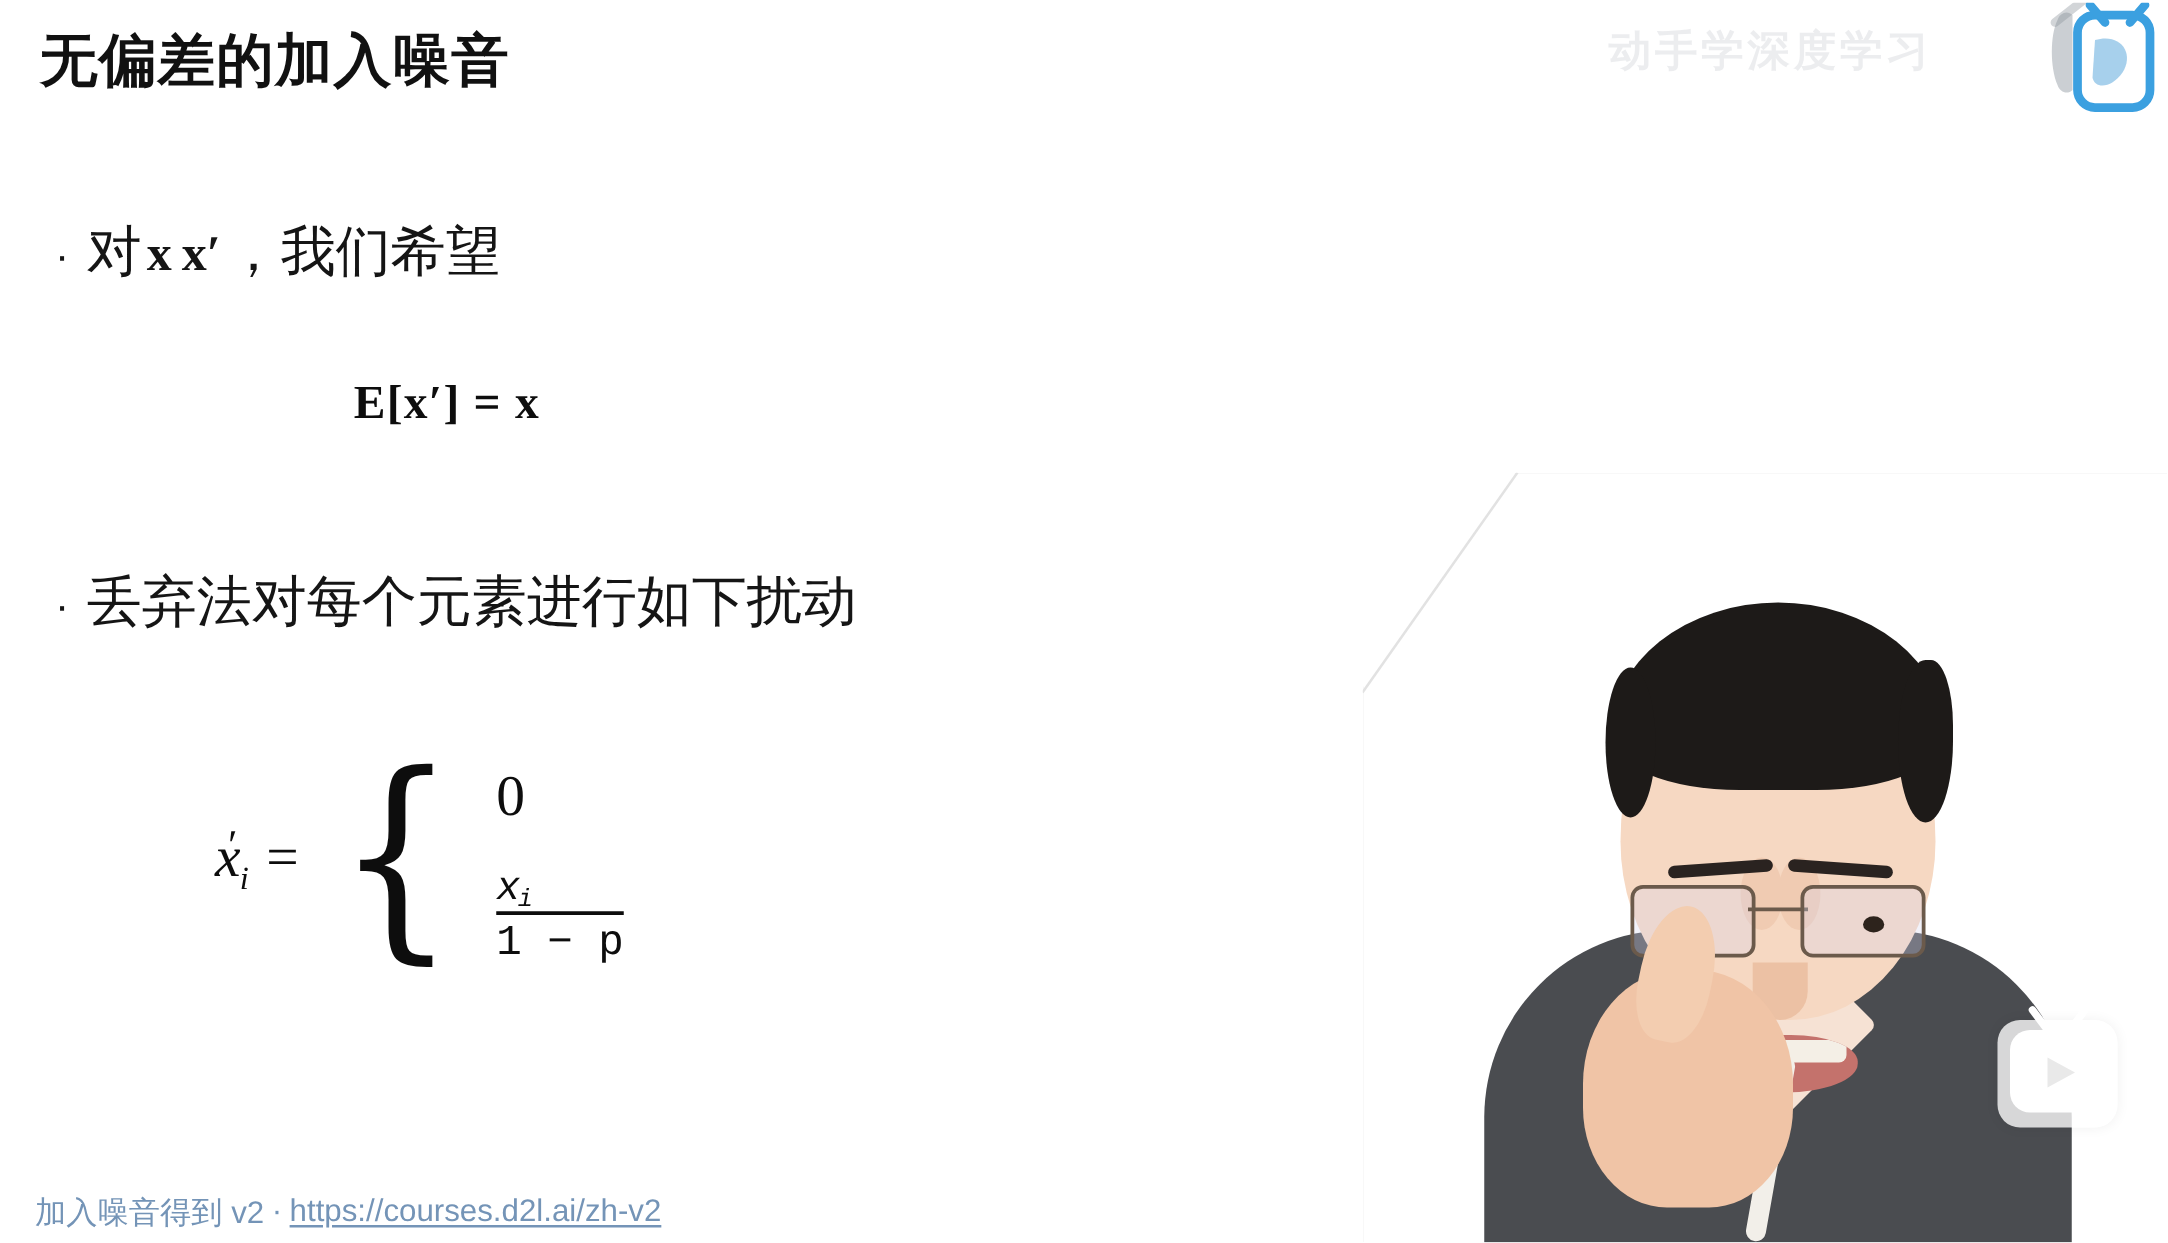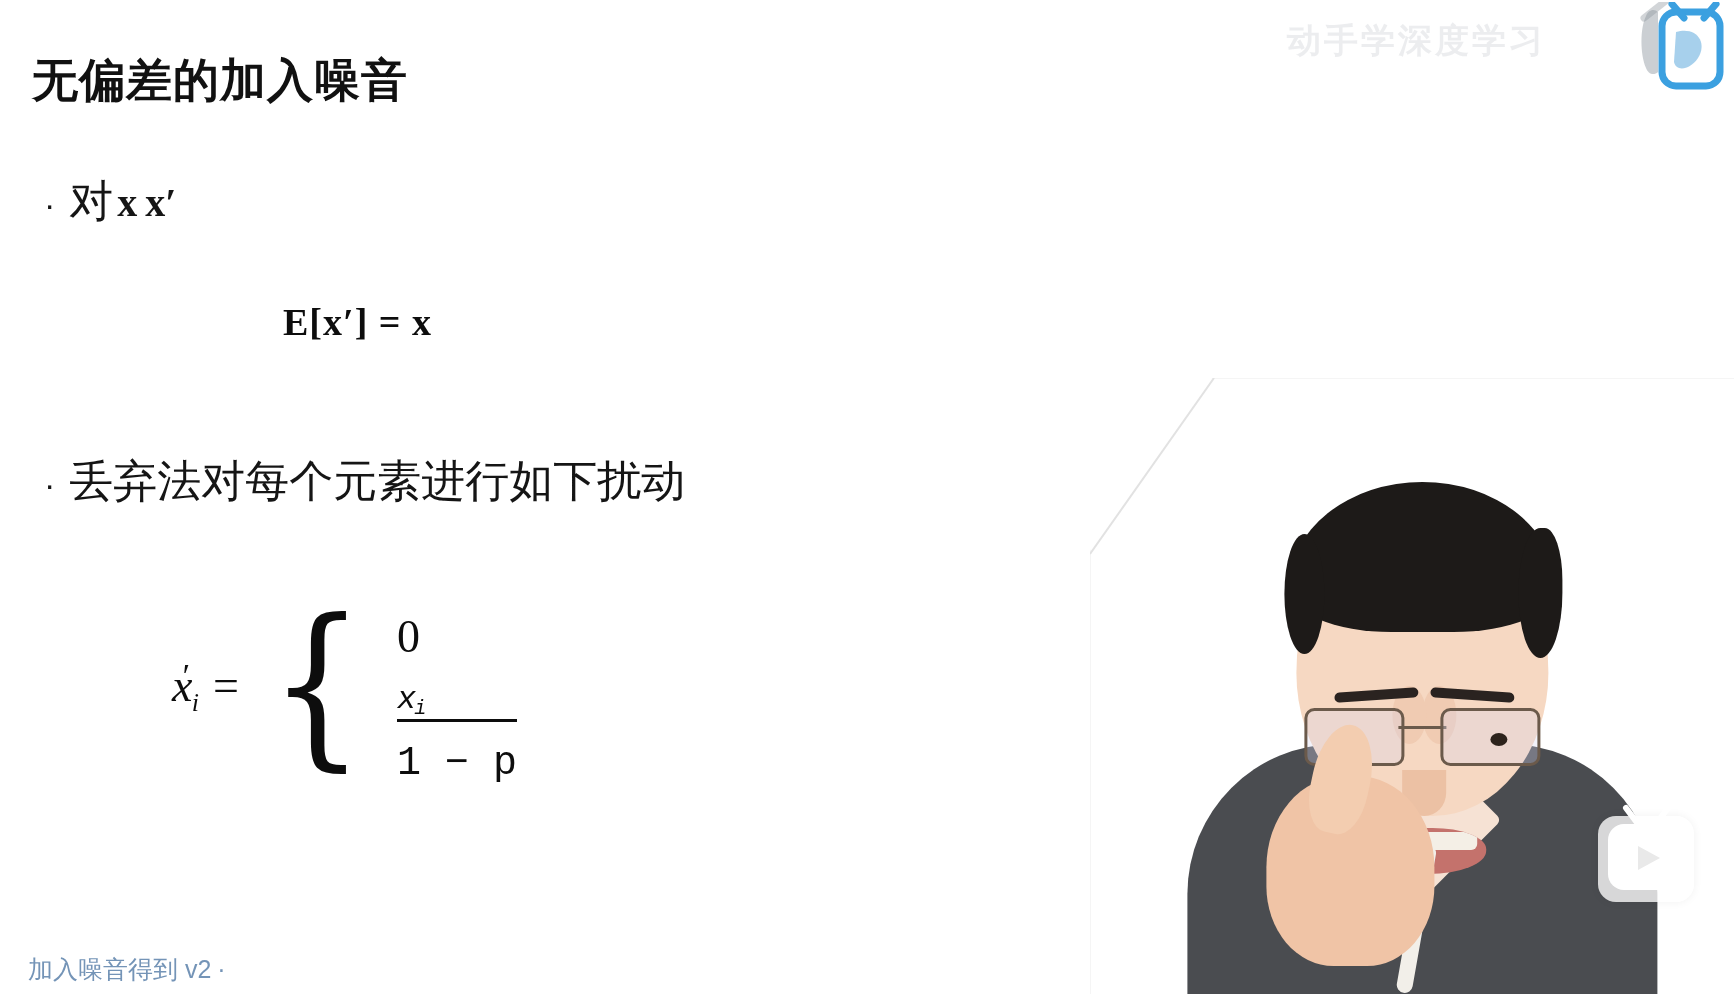--- a/index.html
+++ b/index.html
@@ -17,21 +17,20 @@
 
   
   .title{
     position:absolute;
     left:32px;top:18px;
     font-size:46px;
     font-weight:bold;
     color:#111111;
     letter-spacing:1px;
     white-space:nowrap;
-    margin-top:32px;
   }
 
   
   .bullet{
     position:absolute;
     display:flex;
     align-items:baseline;
     font-size:44px;
     color:#151515;
     white-space:nowrap;
@@ -149,21 +148,21 @@
   }
   .frac .num{font-size:32px;padding-bottom:2px;}
   .frac .num .sb{font-size:20px;position:relative;top:6px;left:-2px;}
   .frac .bar{
     display:block;
     width:100%;
     min-width:96px;
     height:3px;
     background:#0d0d0d;
   }
-  .frac .den{font-size:40px;padding-top:21px;font-style:normal;}
+  .frac .den{font-size:34px;padding-top:6px;font-style:normal;}
 
   
   .footer{
     position:absolute;
     left:28px;bottom:8px;
     font-size:25px;
     color:#7494b7;
     white-space:nowrap;
     display:flex;
     align-items:center;
@@ -396,20 +395,21 @@
       <path d="M168 2 L156 16" stroke="#3ba0e0" stroke-width="7" stroke-linecap="round"></path>
       <path d="M128 30 C148 24 160 40 150 56 C142 68 128 70 126 60 Z" fill="#5fa9dd" fill-opacity="0.55"></path>
     </svg>
   </div>
 
   <div class="bullet bullet-1">
     <span class="dot">·</span>
     <span>对</span>
     <span class="bold-sym">x</span>
     <span class="bold-sym">x′</span>
+    <span>，我们希望</span>
   </div>
 
   <div class="eq1">
     <span class="br">E</span><span>[</span><span>x′</span><span>]</span>
     <span>=</span>
     <span>x</span>
   </div>
 
   <div class="bullet bullet-2">
     <span class="dot">·</span>
@@ -434,20 +434,21 @@
             <span class="den">1 − p</span>
           </span>
         </span>
       </span>
     </span>
   </div>
 
   <div class="footer">
     <span>加入噪音得到 v2</span>
     <span class="sep">·</span>
+    <span class="link">https://courses.d2l.ai/zh-v2</span>
   </div>
 
   <div class="video">
     <div class="vbg"></div>
     <svg class="vedge" viewBox="0 0 644 616" preserveAspectRatio="none">
       <line x1="124" y1="0" x2="0" y2="176" stroke="#e2e2e2" stroke-width="2"></line>
     </svg>
 
     <div class="person">
       <div class="shirt"></div>

